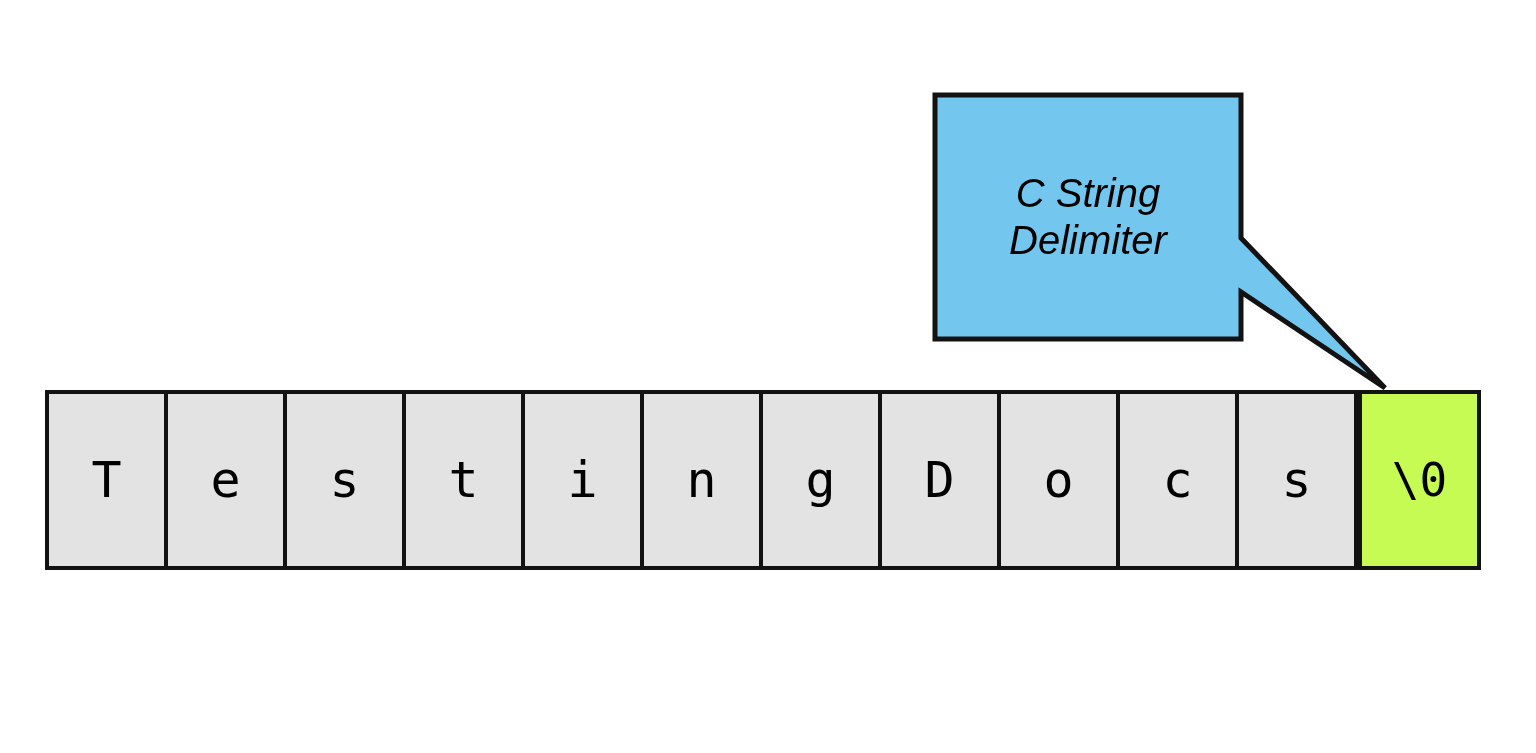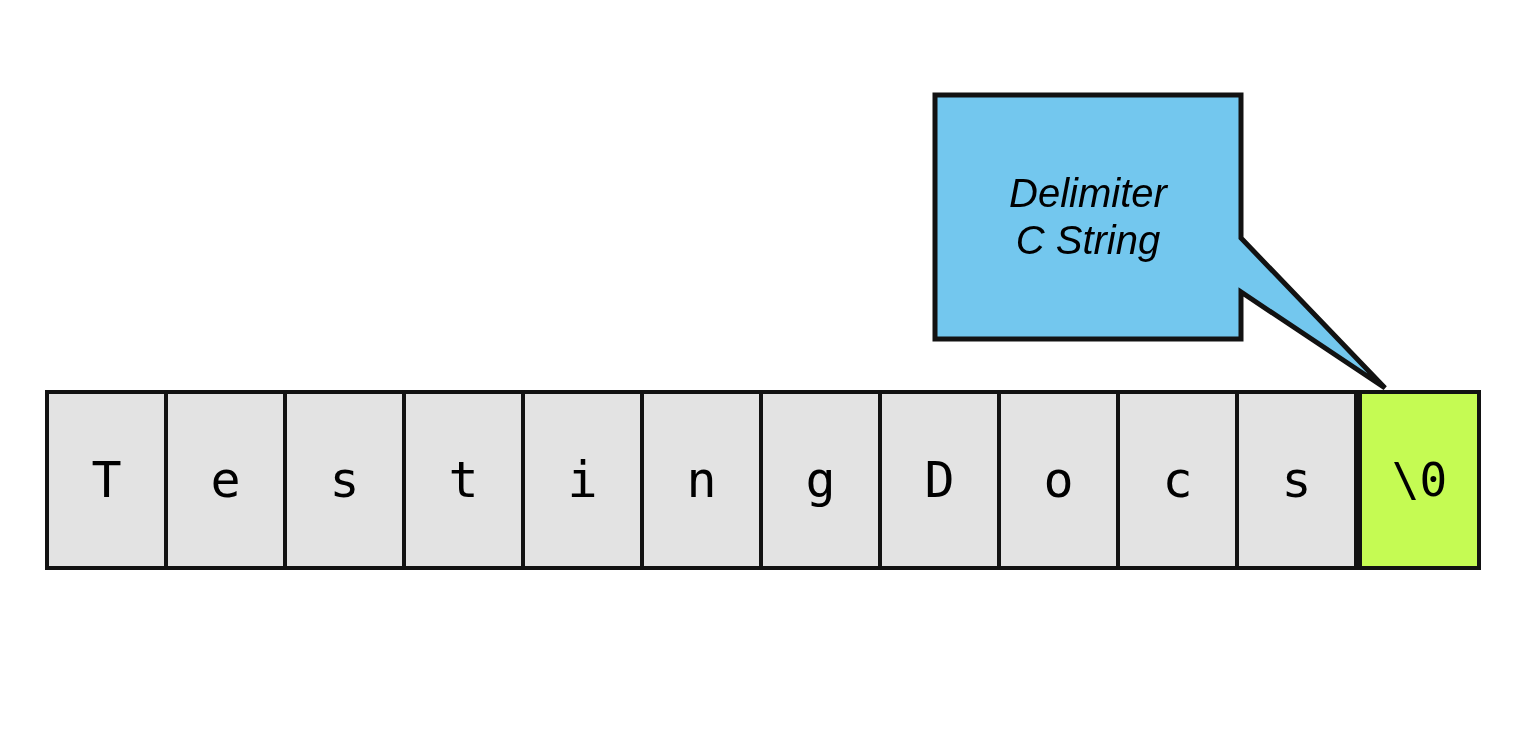--- a/index.html
+++ b/index.html
@@ -120,22 +120,22 @@
 <body>
 
 <div class="canvas">
 
 
   <div class="callout-wrap">
     <svg class="callout-svg" viewBox="0 0 470 310" xmlns="http://www.w3.org/2000/svg">
       <polygon points="5,7 311,7 311,150 455,300 311,204 311,251 5,251" fill="#73c7ee" stroke="#121212" stroke-width="5" stroke-linejoin="miter"></polygon>
     </svg>
     <div class="callout-text">
+      <div class="callout-line">C String</div>
       <div class="callout-line">Delimiter</div>
-      <div class="callout-line">C String</div>
     </div>
   </div>
 
   <div class="array">
     <div class="cell">
       <span class="cell-char">T</span>
     </div>
     <div class="cell">
       <span class="cell-char">e</span>
     </div>

